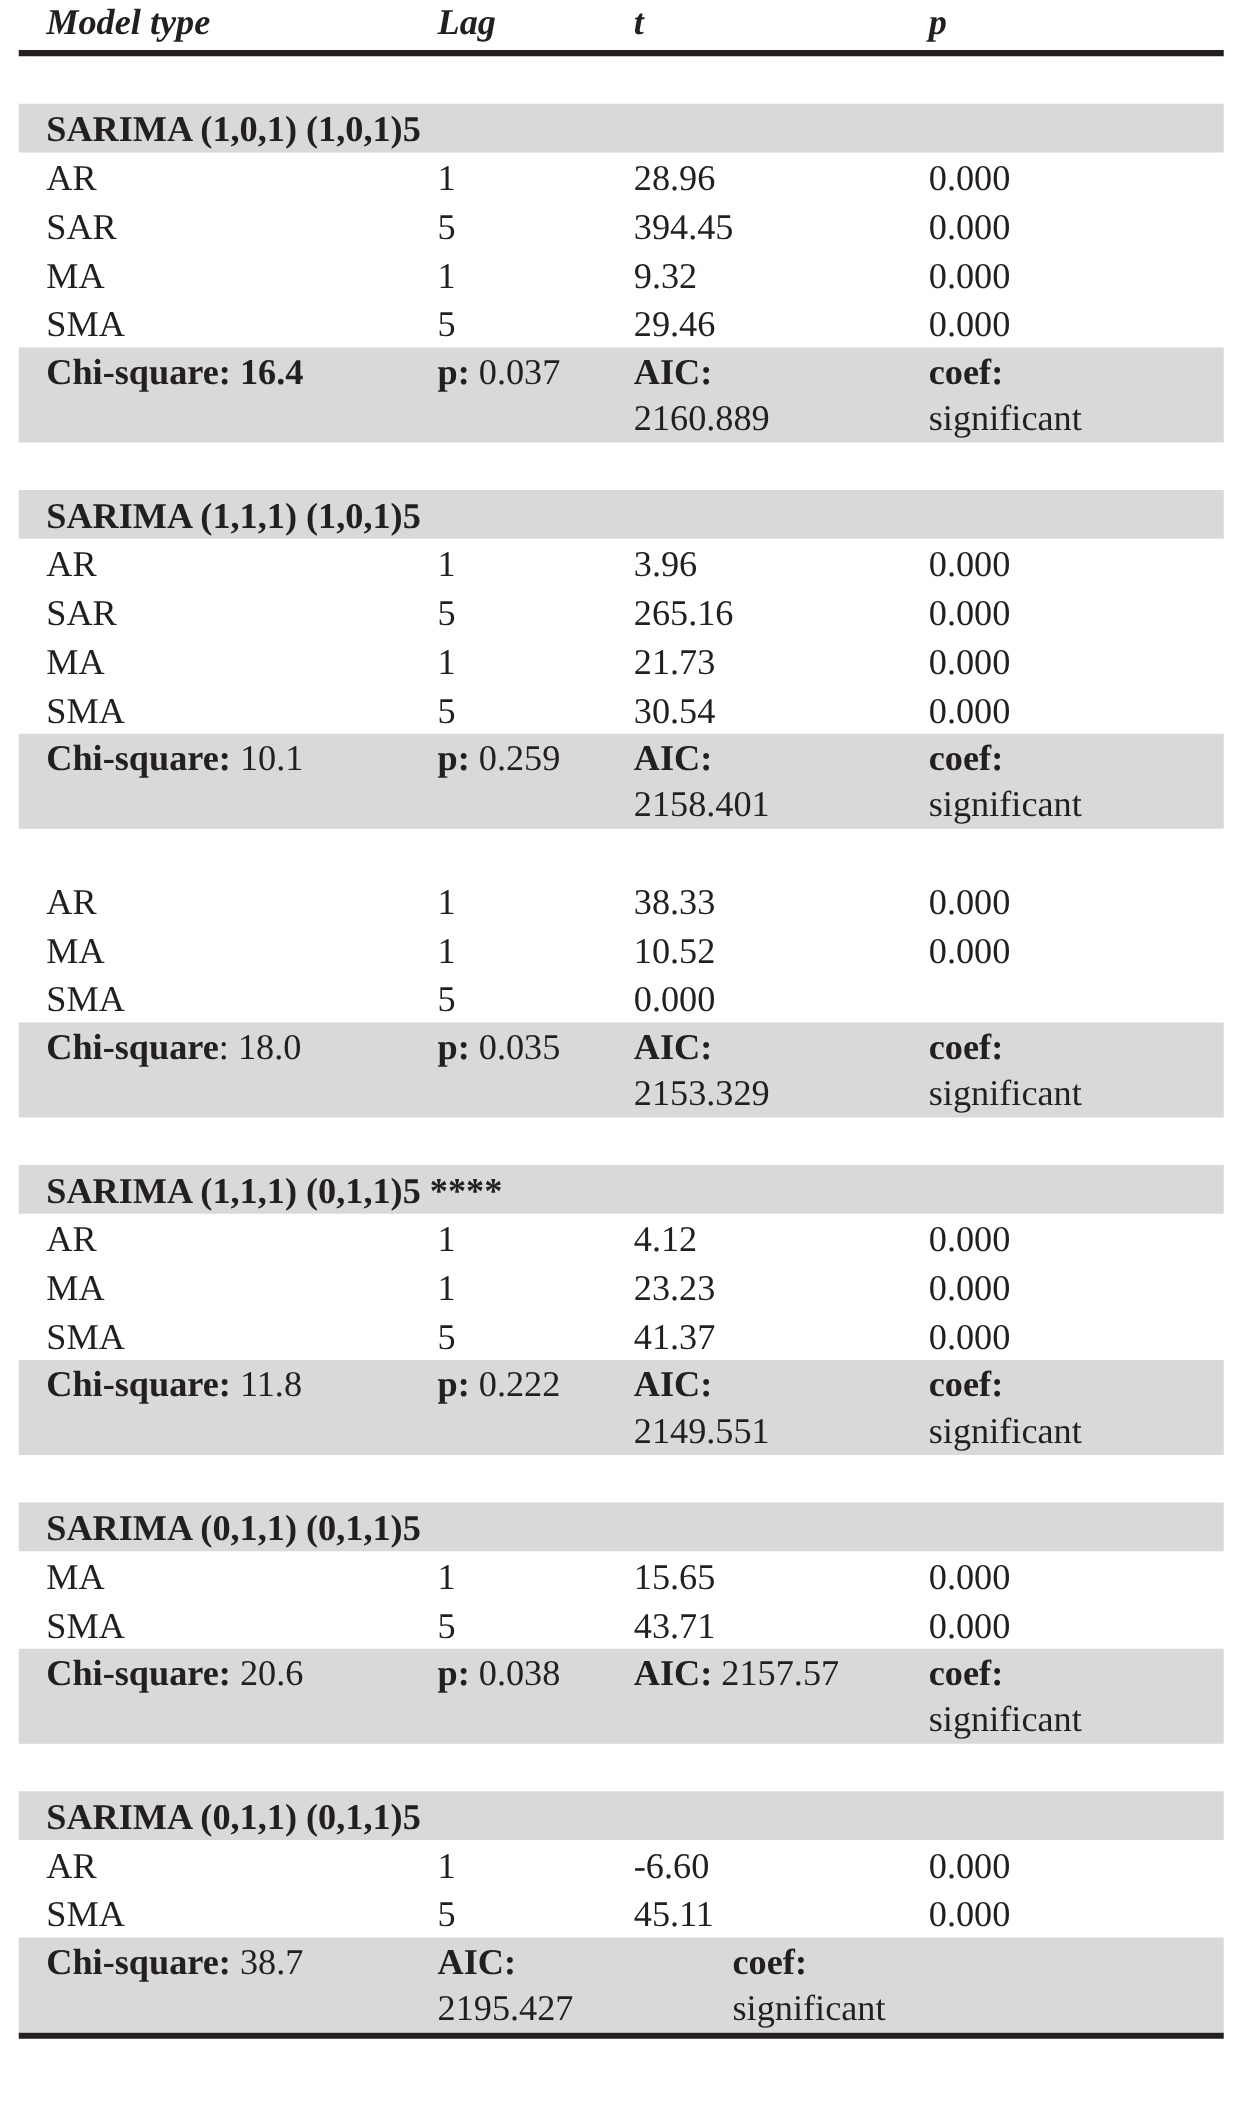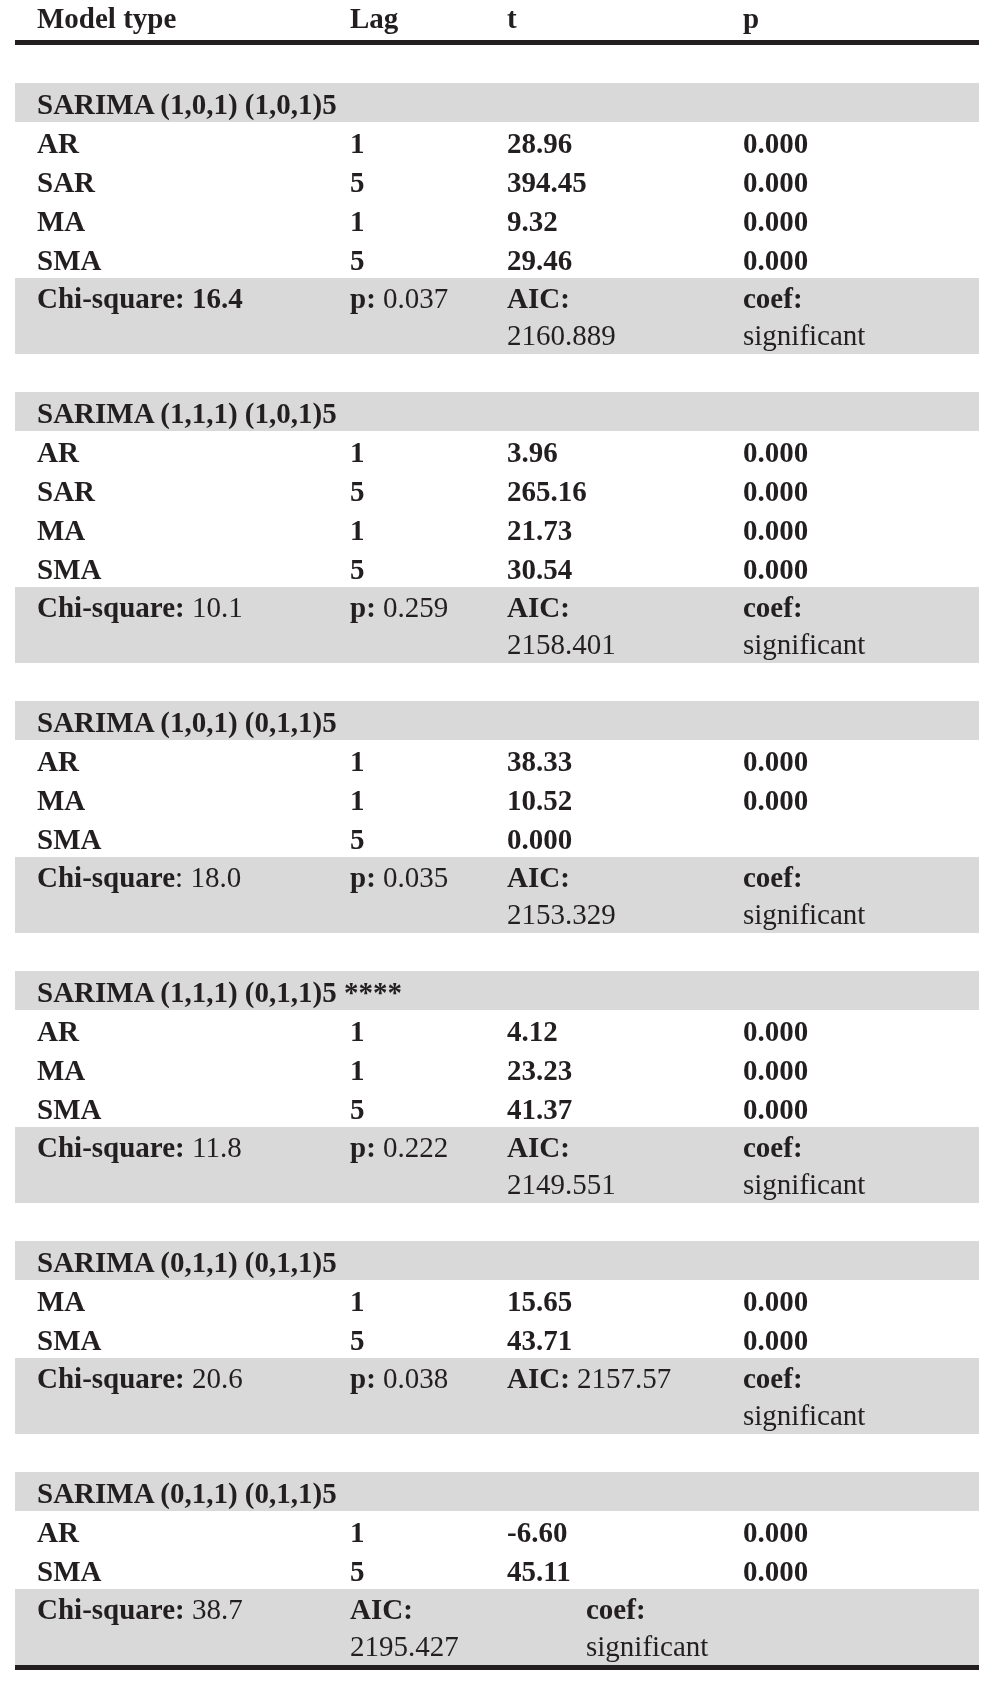--- a/index.html
+++ b/index.html
@@ -10,25 +10,25 @@
   }
   .table {
     position: absolute; left: 15px; top: 0; width: 964px;
     font-size: 29px; line-height: 39px;
   }
   .row { display: flex; position: relative; }
   .c1 { width: 335px; padding-left: 22px; box-sizing: border-box; }
   .c2 { width: 157px; }
   .c3 { width: 236px; }
   .c4 { width: 236px; }
-  .header { height: 40px; font-weight: bold; line-height: 36px; }
+  .header { height: 40px; font-weight: bold; line-height: 36px; font-style: italic; }
   .header-rule { height: 5px; background: #231f20; }
   .spacer { height: 38px; }
   .group-title { background: #d9d9d9; font-weight: bold; height: 39px; line-height: 42px; }
-  .data-row { height: 39px; line-height: 42px; font-weight: bold; }
+  .data-row { height: 39px; line-height: 42px; }
   .summary { background: #d9d9d9; height: 76px; line-height: 38px; padding-top: 2px; box-sizing: border-box; }
   .summary .cell { line-height: 37px; }
   .b { font-weight: bold; text-align: right; }
   .bottom-rule { height: 5px; background: #231f20; }
 </style>
 </head>
 <body>
 
 <div class="table">
   <div class="row header">
@@ -101,23 +101,20 @@
         <div class="c3">30.54</div>
         <div class="c4">0.000</div>
       </div>
       <div class="row summary">
         <div class="c1 cell"><span class="b">Chi-square:</span> <span class="">10.1</span></div>
         <div class="c2 cell"><span class="b">p:</span> <span>0.259</span></div>
         <div class="c3 cell"><span class="b">AIC:</span><br><span>2158.401</span></div>
         <div class="c4 cell"><span class="b">coef:</span><br><span>significant</span></div>
       </div>
       <div class="spacer"></div>
-      <div class="row group-title">
-        <div class="c1" style="width:100%">SARIMA (1,0,1) (0,1,1)5</div>
-      </div>
       <div class="row data-row">
         <div class="c1">AR</div>
         <div class="c2">1</div>
         <div class="c3">38.33</div>
         <div class="c4">0.000</div>
       </div>
       <div class="row data-row">
         <div class="c1">MA</div>
         <div class="c2">1</div>
         <div class="c3">10.52</div>

